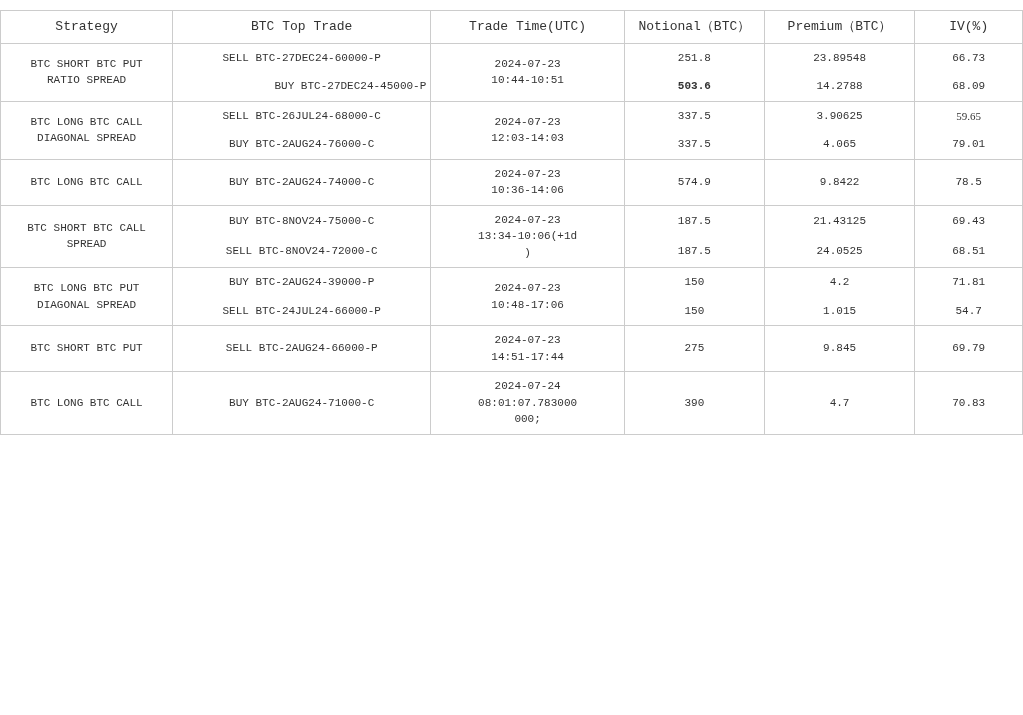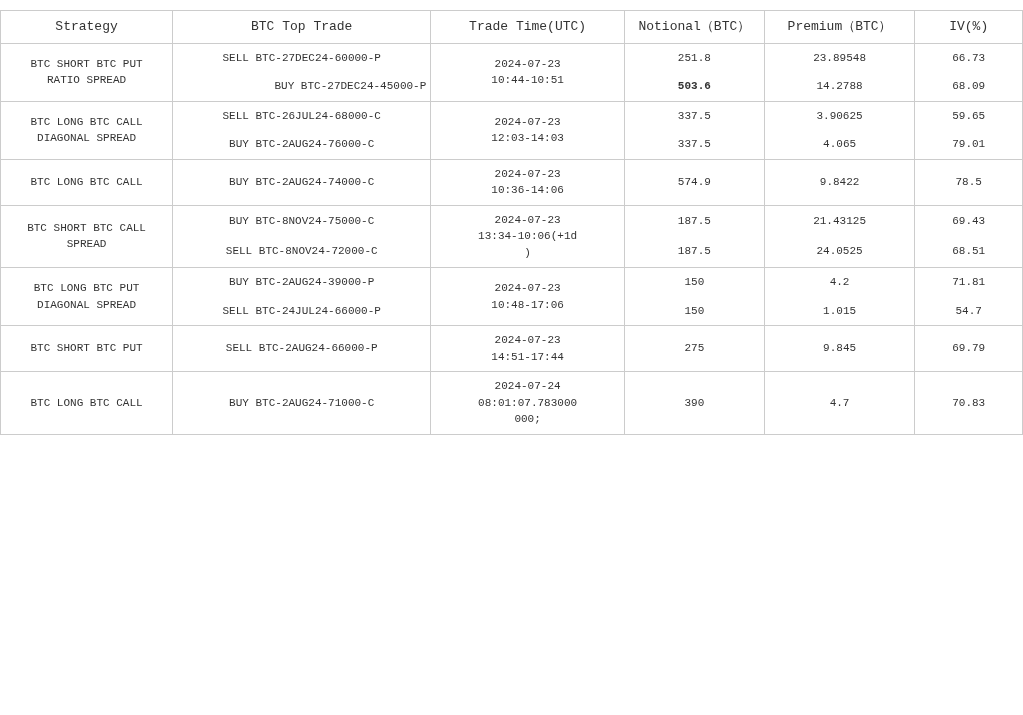--- a/index.html
+++ b/index.html
@@ -92,21 +92,21 @@
           <td style="border-top: none; font-weight: bold;">503.6</td>
           <td style="border-top: none;">14.2788</td>
           <td style="border-top: none;">68.09</td>
         </tr>
         <tr style="border-bottom: none;">
           <td rowspan="2">BTC LONG BTC CALL<br>DIAGONAL SPREAD</td>
           <td style="border-bottom: none;">SELL BTC-26JUL24-68000-C</td>
           <td rowspan="2">2024-07-23<br>12:03-14:03</td>
           <td style="border-bottom: none;">337.5</td>
           <td style="border-bottom: none;">3.90625</td>
-          <td style="border-bottom: none;">59.65</td>
+          <td style="border-bottom: none; font-family: Liberation Serif, serif;">59.65</td>
         </tr>
         <tr>
           <td style="border-top: none;">BUY BTC-2AUG24-76000-C</td>
           <td style="border-top: none;">337.5</td>
           <td style="border-top: none;">4.065</td>
           <td style="border-top: none;">79.01</td>
         </tr>
         <tr>
           <td>BTC LONG BTC CALL</td>
           <td>BUY BTC-2AUG24-74000-C</td>

